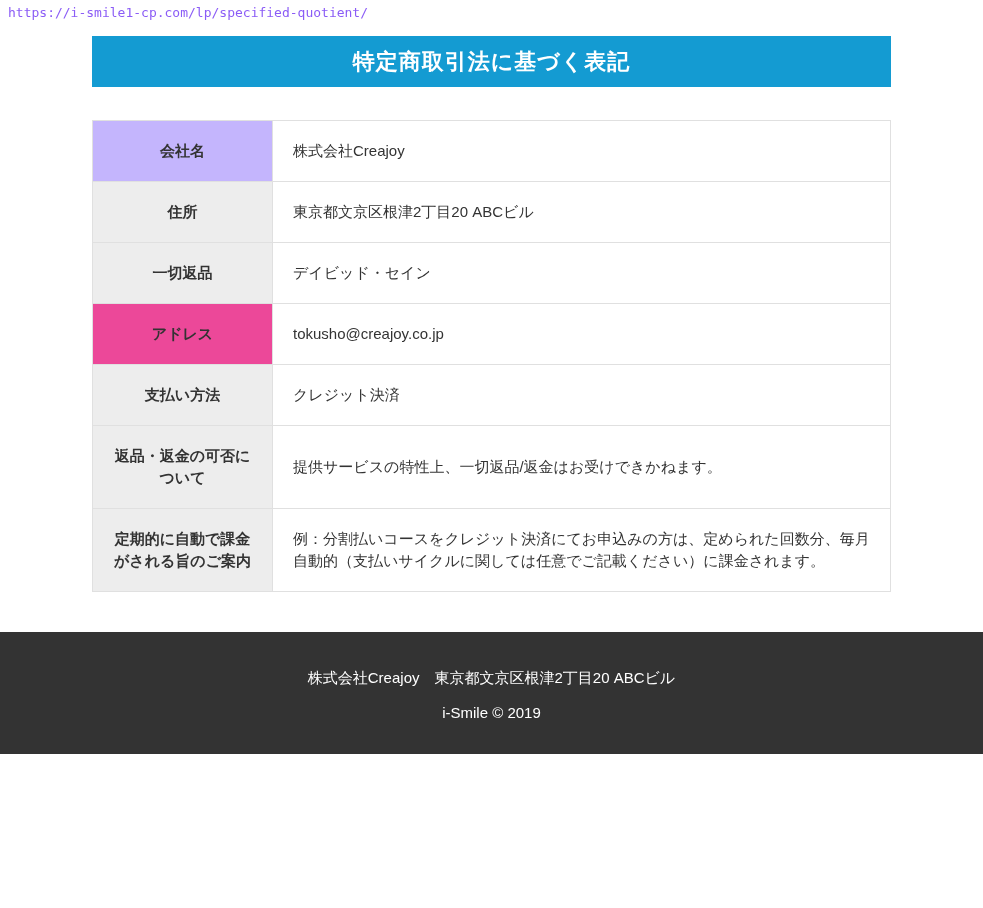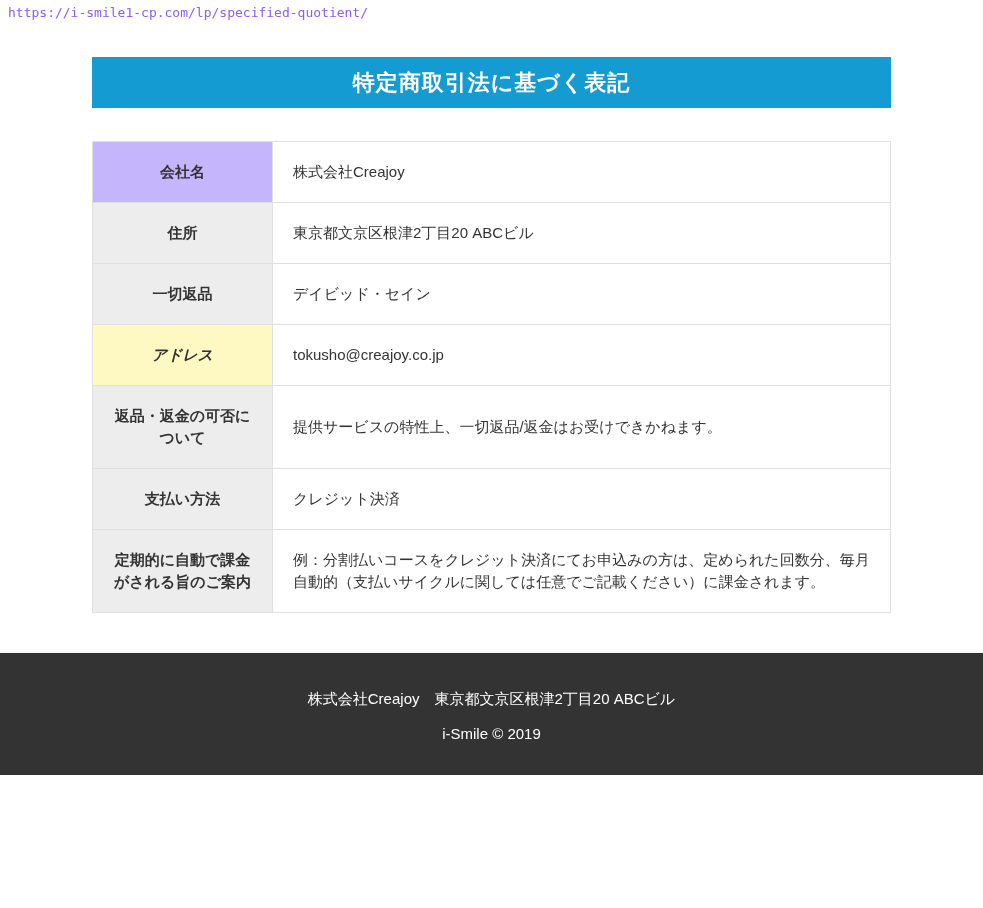--- a/index.html
+++ b/index.html
@@ -26,21 +26,21 @@
   }
 
   
   .content {
     width: 799px;
     margin-left: 92px;
   }
 
   
   .title-bar {
-    margin-top: 37px;
+    margin-top: 16px;
     height: 51px;
     background: #149bd2;
   }
   .title-bar h1 {
     margin: 0;
     font-size: 22px;
     font-weight: bold;
     letter-spacing: 1px;
     color: #ffffff;
     text-align: center;
@@ -130,30 +130,30 @@
       </tr>
       <tr>
         <th style="background: rgb(237, 237, 237); border-color: rgb(224, 224, 224);">住所</th>
         <td style="border-color: rgb(224, 224, 224);">東京都文京区根津2丁目20 ABCビル</td>
       </tr>
       <tr>
         <th style="background: rgb(237, 237, 237); border-color: rgb(224, 224, 224);">一切返品</th>
         <td style="border-color: rgb(224, 224, 224);">デイビッド・セイン</td>
       </tr>
       <tr>
-        <th style="background: #fef9c3; border-color: rgb(224, 224, 224); font-style: italic;">アドレス</th>
+        <th style="background: #ec4899; border-color: rgb(224, 224, 224);">アドレス</th>
         <td style="border-color: rgb(224, 224, 224);">tokusho@creajoy.co.jp</td>
+      </tr>
+      <tr>
+        <th style="background: rgb(237, 237, 237); border-color: rgb(224, 224, 224);">支払い方法</th>
+        <td style="border-color: rgb(224, 224, 224);">クレジット決済</td>
       </tr>
       <tr>
         <th style="background: rgb(237, 237, 237); border-color: rgb(224, 224, 224);">返品・返金の可否について</th>
         <td style="border-color: rgb(224, 224, 224);">提供サービスの特性上、一切返品/返金はお受けできかねます。</td>
-      </tr>
-      <tr>
-        <th style="background: rgb(237, 237, 237); border-color: rgb(224, 224, 224);">支払い方法</th>
-        <td style="border-color: rgb(224, 224, 224);">クレジット決済</td>
       </tr>
       <tr>
         <th style="background: rgb(237, 237, 237); border-color: rgb(224, 224, 224);">定期的に自動で課金がされる旨のご案内</th>
         <td style="border-color: rgb(224, 224, 224);">例：分割払いコースをクレジット決済にてお申込みの方は、定められた回数分、毎月自動的（支払いサイクルに関しては任意でご記載ください）に課金されます。</td>
       </tr>
     </tbody>
   </table>
 
 
 </div>

